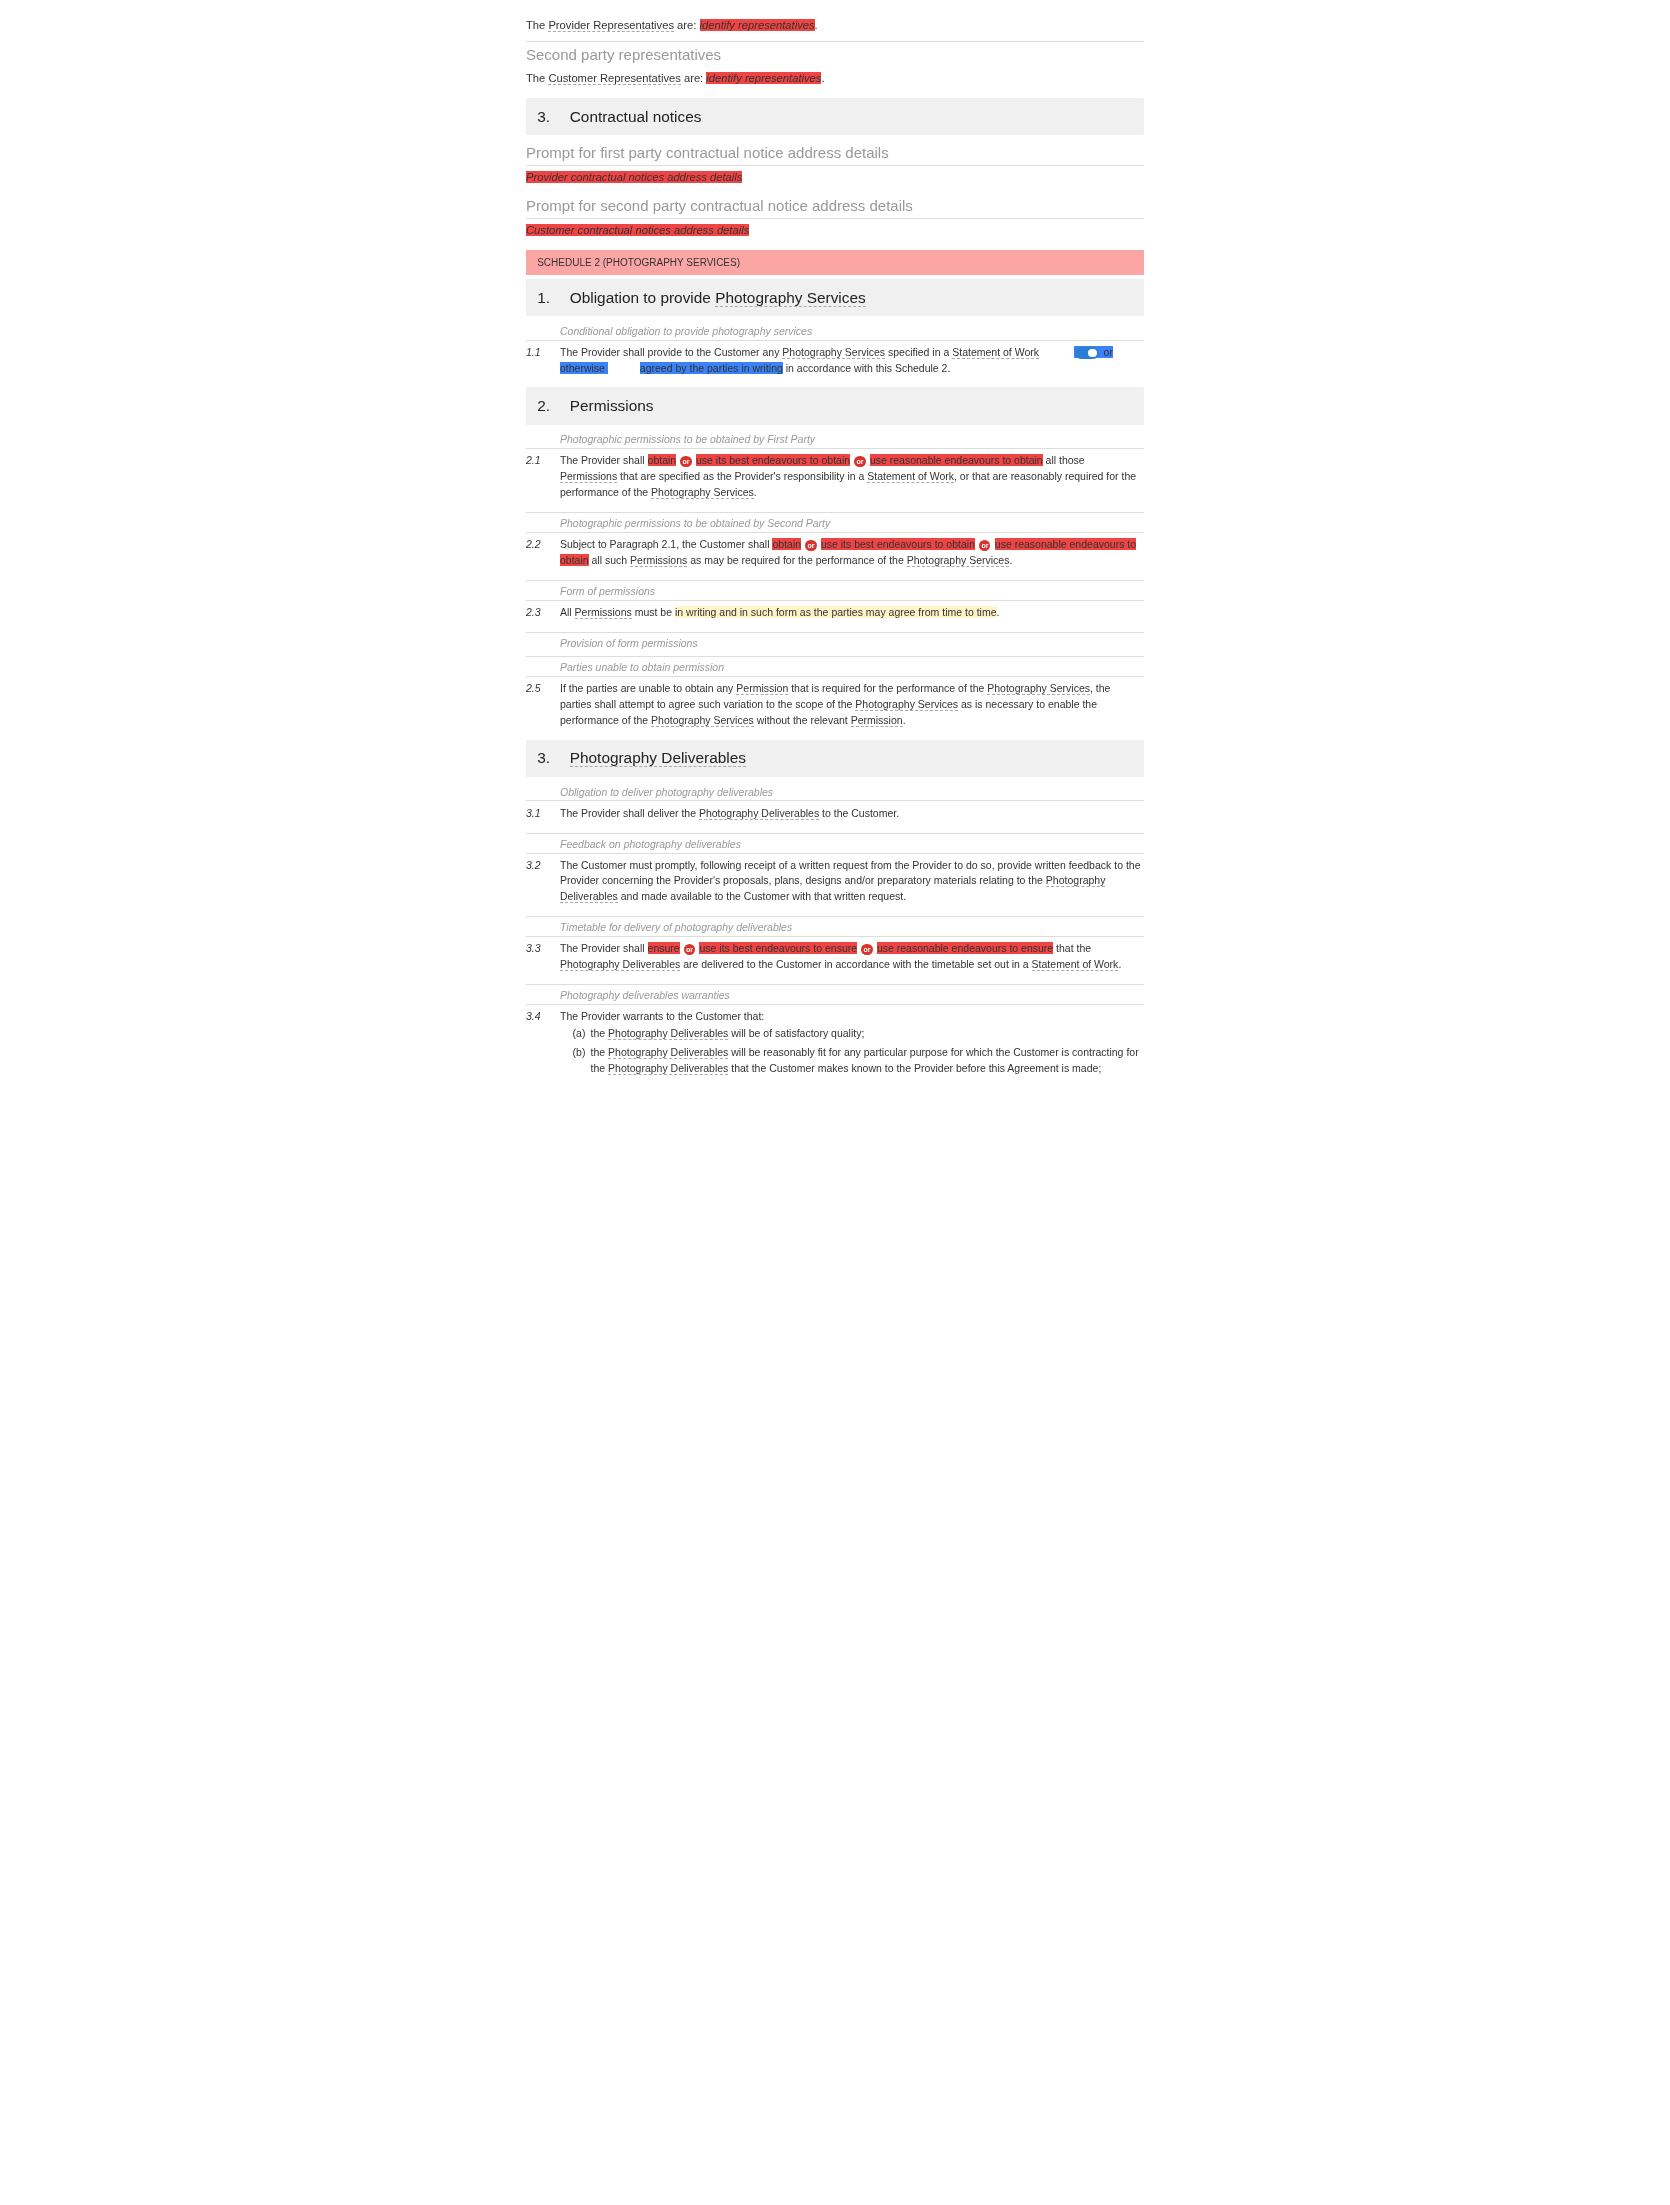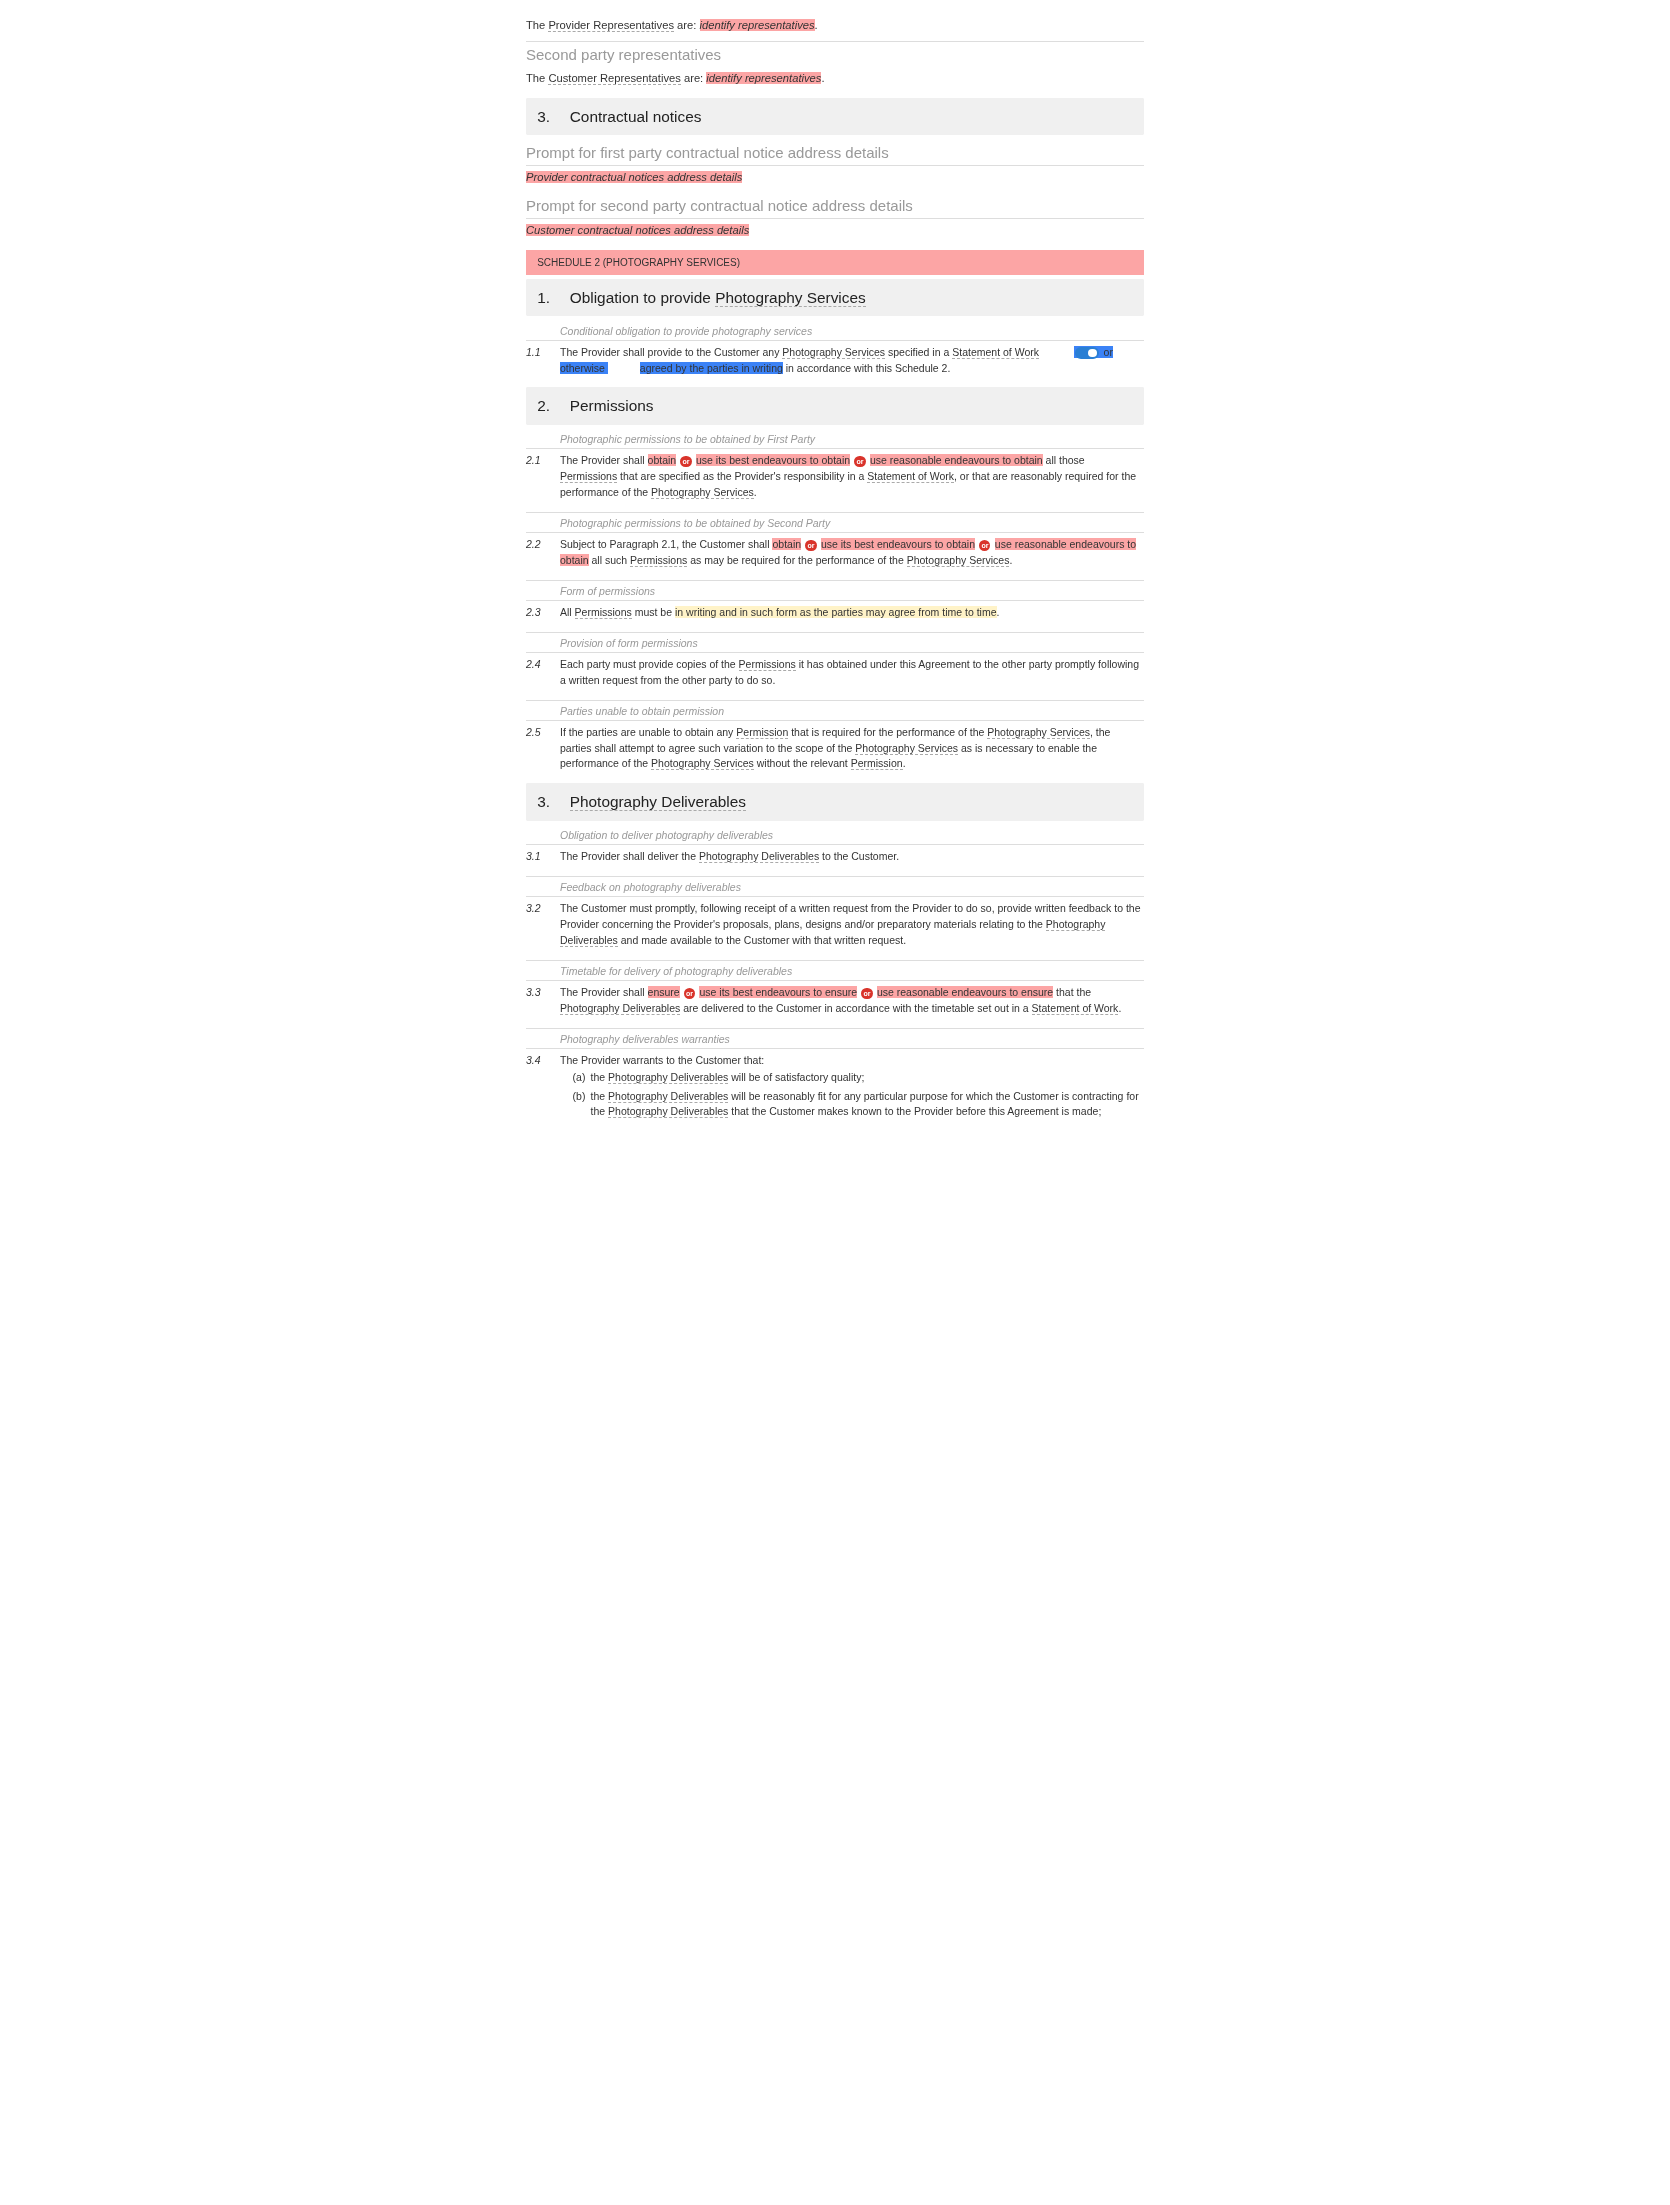--- a/index.html
+++ b/index.html
@@ -81,21 +81,21 @@
   }
   .clause-prompt-body.divider {
     border-top: 0.7px solid #ddd;
     padding-top: 4.2px;
   }
   .term {
     border-bottom: 0.7px dashed #aaa;
     cursor: pointer;
   }
   .hl-pink {
-    background: #fca5a5;
+    background: #ef4444;
   }
   .hl-blue {
     background: #3b82f6;
     margin-left: 32px;
   }
   .hl-yellow {
     background: #fff3c8;
   }
   .field-italic {
     font-style: italic;
@@ -229,26 +229,20 @@
   <div class="clause-row section-divider">
     <div class="clause-num">2.3</div>
     <div class="clause-body">
       <span>All </span><span class="term">Permissions</span><span> must be </span><span class="hl-yellow">in writing and in such form as the parties may agree from time to time</span><span>.</span>
     </div>
   </div>
 
   <div class="clause-prompt-row">
     <div class="clause-prompt-body divider">Provision of form permissions</div>
   </div>
-  <div class="clause-row section-divider">
-    <div class="clause-num">2.4</div>
-    <div class="clause-body">
-      <span>Each party must provide copies of the </span><span class="term">Permissions</span><span> it has obtained under this Agreement to the other party promptly following a written request from the other party to do so.</span>
-    </div>
-  </div>
 
   <div class="clause-prompt-row">
     <div class="clause-prompt-body divider">Parties unable to obtain permission</div>
   </div>
   <div class="clause-row section-divider">
     <div class="clause-num">2.5</div>
     <div class="clause-body">
       <span>If the parties are unable to obtain any </span><span class="term">Permission</span><span> that is required for the performance of the </span><span class="term">Photography Services</span><span>, the parties shall attempt to agree such variation to the scope of the </span><span class="term">Photography Services</span><span> as is necessary to enable the performance of the </span><span class="term">Photography Services</span><span> without the relevant </span><span class="term">Permission</span><span>.</span>
     </div>
   </div>

